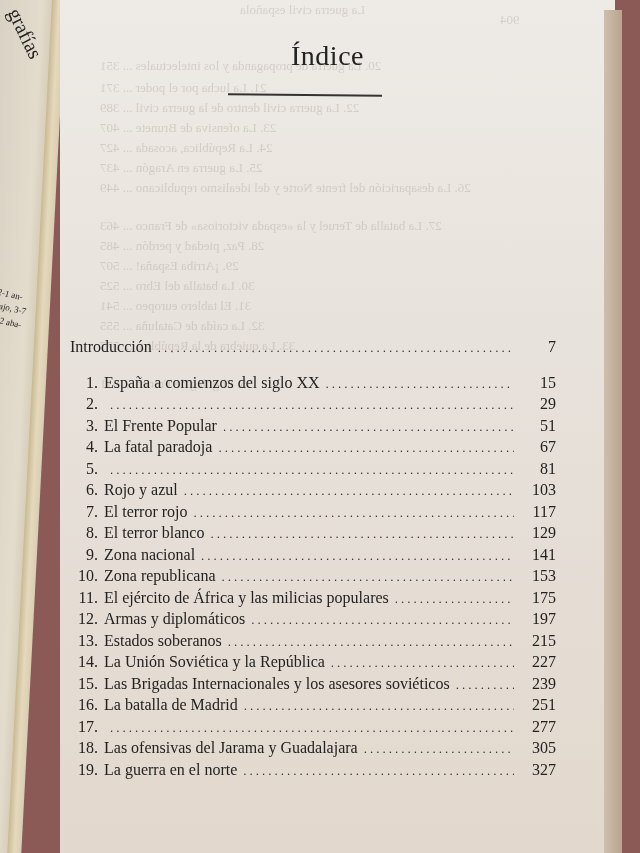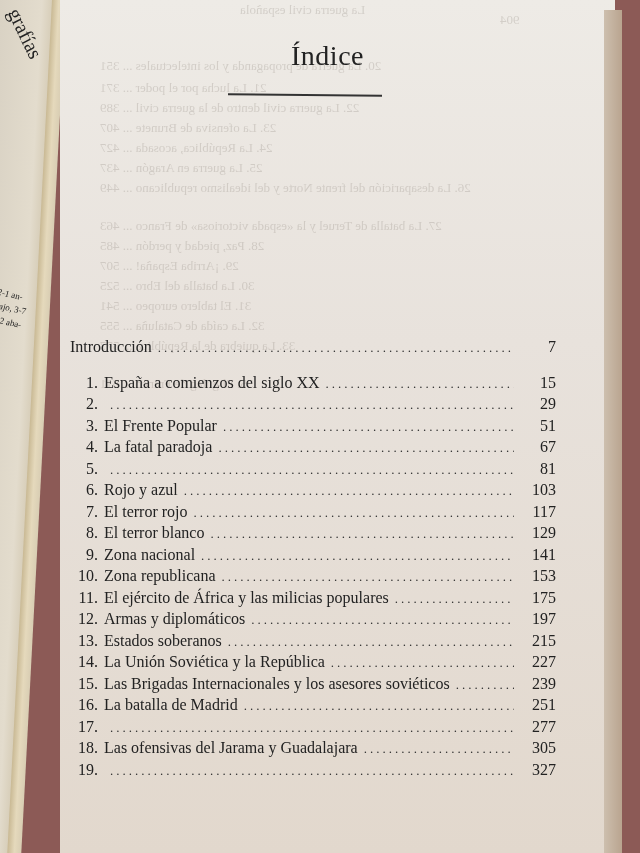--- a/index.html
+++ b/index.html
@@ -212,17 +212,18 @@
         <span class="page">277</span>
       </div>
       <div class="toc-row">
         <span class="num">18.</span>
         <span class="label">Las ofensivas del Jarama y Guadalajara</span>
         <span class="dots">..................................................................</span>
         <span class="page">305</span>
       </div>
       <div class="toc-row">
         <span class="num">19.</span>
+        <span class="label">La guerra en el norte</span>
         <span class="dots">..................................................................</span>
         <span class="page">327</span>
       </div>
     </div>
 </div>
 
 </body></html>

